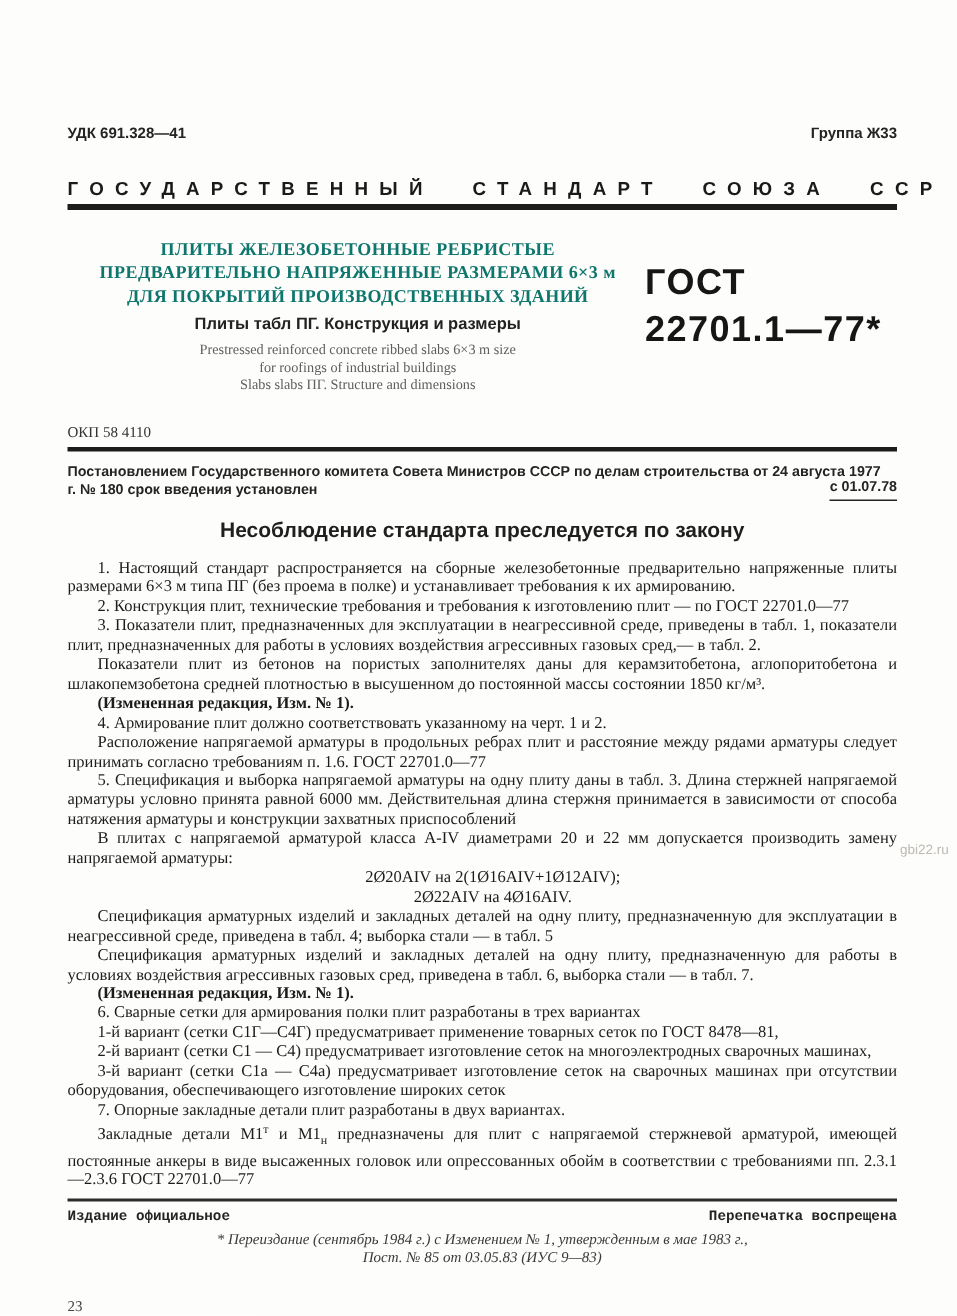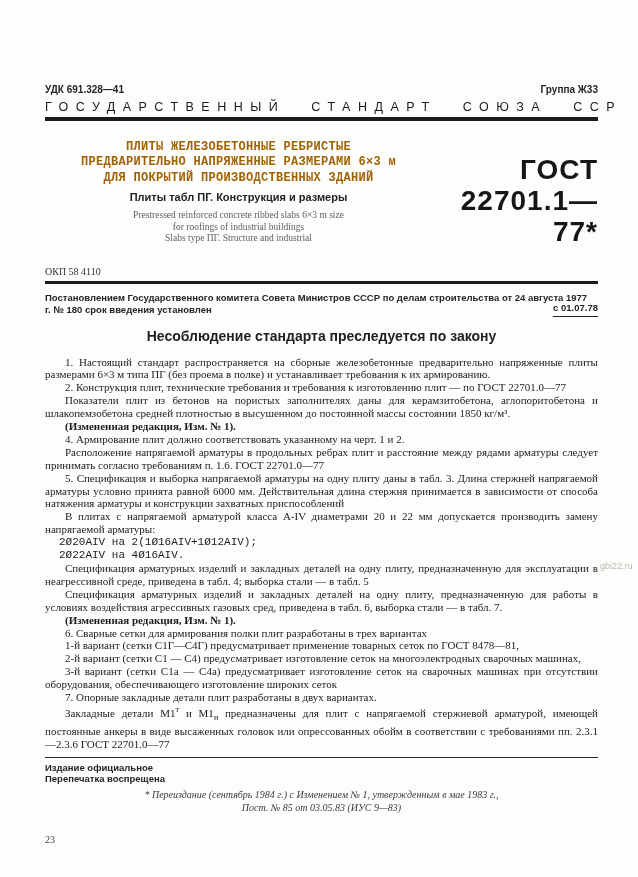--- a/index.html
+++ b/index.html
@@ -14,48 +14,48 @@
     padding: 84px 40px 0 45px;
     font-family: "Liberation Serif", serif;
   }
   .udk-row {
     display: flex; justify-content: space-between;
     font-family: "Liberation Sans", sans-serif;
     font-weight: bold; font-size: 10px; line-height: 12px;
     color: #242424;
   }
   .banner {
-    margin-top: 4px;
+    margin-top: 23px;
     font-family: "Liberation Sans", sans-serif;
-    font-weight: normal; font-size: 12.5px; line-height: 15px;
+    font-weight: bold; font-size: 12.5px; line-height: 15px;
     letter-spacing: 7.5px; word-spacing: 15px;
     white-space: nowrap; color: #1a1a1a;
   }
   .rule-thick { height: 3.5px; background: #1c1c1c; margin-top: 2px; }
   .title-row { display: flex; margin-top: 17px; }
   .titles { flex: 1; text-align: center; padding: 2px 14px 0 16px; }
   .title-main {
-    font-family: Liberation Mono, monospace;
+    font-family: Liberation Serif, serif;
     font-weight: bold; font-size: 12px; line-height: 15.5px;
-    letter-spacing: 0.3px; color: #a16207;
+    letter-spacing: 0.3px; color: #0f766e;
   }
   .title-sub {
     margin-top: 5px;
     font-family: "Liberation Sans", sans-serif;
     font-weight: bold; font-size: 11px; color: #222;
   }
   .title-en {
     margin-top: 7px;
     font-size: 9.5px; line-height: 11.5px;
     color: #5e5e5e;
   }
   .gost-box {
-    width: 168px; text-align: right;
+    width: 168px; text-align: left;
     font-family: "Liberation Sans", sans-serif;
-    font-weight: bold; font-size: 28px; line-height: 31px;
+    font-weight: bold; font-size: 24px; line-height: 31px;
     letter-spacing: 1px; color: #161616;
     padding-top: 16px;
   }
   .okp { margin-top: 19px; font-size: 10px; color: #333; }
   .rule-thick2 { height: 3px; background: #1c1c1c; margin-top: 4px; }
   .enactment {
     position: relative; margin-top: 8px;
     font-family: "Liberation Sans", sans-serif;
     font-weight: bold; font-size: 9.5px; line-height: 12.5px;
     color: #242424; padding-right: 8px;
@@ -69,28 +69,28 @@
     font-family: "Liberation Sans", sans-serif;
     font-weight: bold; font-size: 14px; color: #1f1f1f;
   }
   .doc-body {
     margin-top: 12px;
     font-size: 11px; line-height: 12.9px;
     text-align: justify; color: #1c1c1c;
   }
   .doc-body p { text-indent: 20px; }
   .doc-body p.bold { font-weight: bold; }
-  .doc-body p.formula { text-align: left; text-indent: 14px; font-family: Liberation Mono, monospace; }
+  .doc-body p.formula { text-align: center; text-indent: 14px; }
   sup, sub { font-size: 8px; }
   .foot-rule { height: 1.5px; background: #2b2b2b; margin-top: 6px; }
   .foot-row {
     display: flex; justify-content: space-between;
     margin-top: 4px;
-    font-family: Liberation Sans, sans-serif;
-    font-weight: bold; font-size: 9.5px; color: #242424; flex-direction: column;
+    font-family: Liberation Mono, monospace;
+    font-weight: bold; font-size: 9.5px; color: #242424;
   }
   .reprint {
     margin-top: 5px; text-align: center;
     font-style: italic; font-size: 10px; line-height: 12.5px;
     color: #3a3a3a;
   }
   .page-num { margin-top: 20px; font-size: 10px; color: #444; }
   .watermark {
     position: absolute; top: 561px; left: 600px;
     font-family: "Liberation Sans", sans-serif;
@@ -112,21 +112,21 @@
 
   <div class="title-row">
     <div class="titles">
       <div class="title-main">ПЛИТЫ ЖЕЛЕЗОБЕТОННЫЕ РЕБРИСТЫЕ</div>
       <div class="title-main">ПРЕДВАРИТЕЛЬНО НАПРЯЖЕННЫЕ РАЗМЕРАМИ 6×3 м</div>
       <div class="title-main">ДЛЯ ПОКРЫТИЙ ПРОИЗВОДСТВЕННЫХ ЗДАНИЙ</div>
       <div class="title-sub">Плиты табл ПГ. Конструкция и размеры</div>
       <div class="title-en">
         <div>Prestressed reinforced concrete ribbed slabs 6×3 m size</div>
         <div>for roofings of industrial buildings</div>
-        <div>Slabs type ПГ. Structure and industrial</div>
+        <div>Slabs slabs ПГ. Structure and dimensions</div>
       </div>
     </div>
     <div class="gost-box">
       <div>ГОСТ</div>
       <div>22701.1—77*</div>
     </div>
   </div>
 
   <div class="okp">ОКП 58 4110</div>
   <div class="rule-thick2"></div>
@@ -134,20 +134,21 @@
   <div class="enactment">
     <span>Постановлением Государственного комитета Совета Министров СССР по делам строительства от 24 августа 1977 г. № 180 срок введения установлен</span>
     <span class="enact-date">с 01.07.78</span>
   </div>
 
   <div class="law-notice">Несоблюдение стандарта преследуется по закону</div>
 
   <div class="doc-body">
     <p>1. Настоящий стандарт распространяется на сборные железобетонные предварительно напряженные плиты размерами 6×3 м типа ПГ (без проема в полке) и устанавливает требования к их армированию.</p>
     <p>2. Конструкция плит, технические требования и требования к изготовлению плит — по ГОСТ 22701.0—77</p>
+    <p>3. Показатели плит, предназначенных для эксплуатации в неагрессивной среде, приведены в табл. 1, показатели плит, предназначенных для работы в условиях воздействия агрессивных газовых сред,— в табл. 2.</p>
     <p>Показатели плит из бетонов на пористых заполнителях даны для керамзитобетона, аглопоритобетона и шлакопемзобетона средней плотностью в высушенном до постоянной массы состоянии 1850 кг/м³.</p>
     <p class="bold">(Измененная редакция, Изм. № 1).</p>
     <p>4. Армирование плит должно соответствовать указанному на черт. 1 и 2.</p>
     <p>Расположение напрягаемой арматуры в продольных ребрах плит и расстояние между рядами арматуры следует принимать согласно требованиям п. 1.6. ГОСТ 22701.0—77</p>
     <p>5. Спецификация и выборка напрягаемой арматуры на одну плиту даны в табл. 3. Длина стержней напрягаемой арматуры условно принята равной 6000 мм. Действительная длина стержня принимается в зависимости от способа натяжения арматуры и конструкции захватных приспособлений</p>
     <p>В плитах с напрягаемой арматурой класса А-IV диаметрами 20 и 22 мм допускается производить замену напрягаемой арматуры:</p>
     <p class="formula">2Ø20АIV на 2(1Ø16АIV+1Ø12АIV);</p>
     <p class="formula">2Ø22АIV на 4Ø16АIV.</p>
     <p>Спецификация арматурных изделий и закладных деталей на одну плиту, предназначенную для эксплуатации в неагрессивной среде, приведена в табл. 4; выборка стали — в табл. 5</p>
     <p>Спецификация арматурных изделий и закладных деталей на одну плиту, предназначенную для работы в условиях воздействия агрессивных газовых сред, приведена в табл. 6, выборка стали — в табл. 7.</p>

